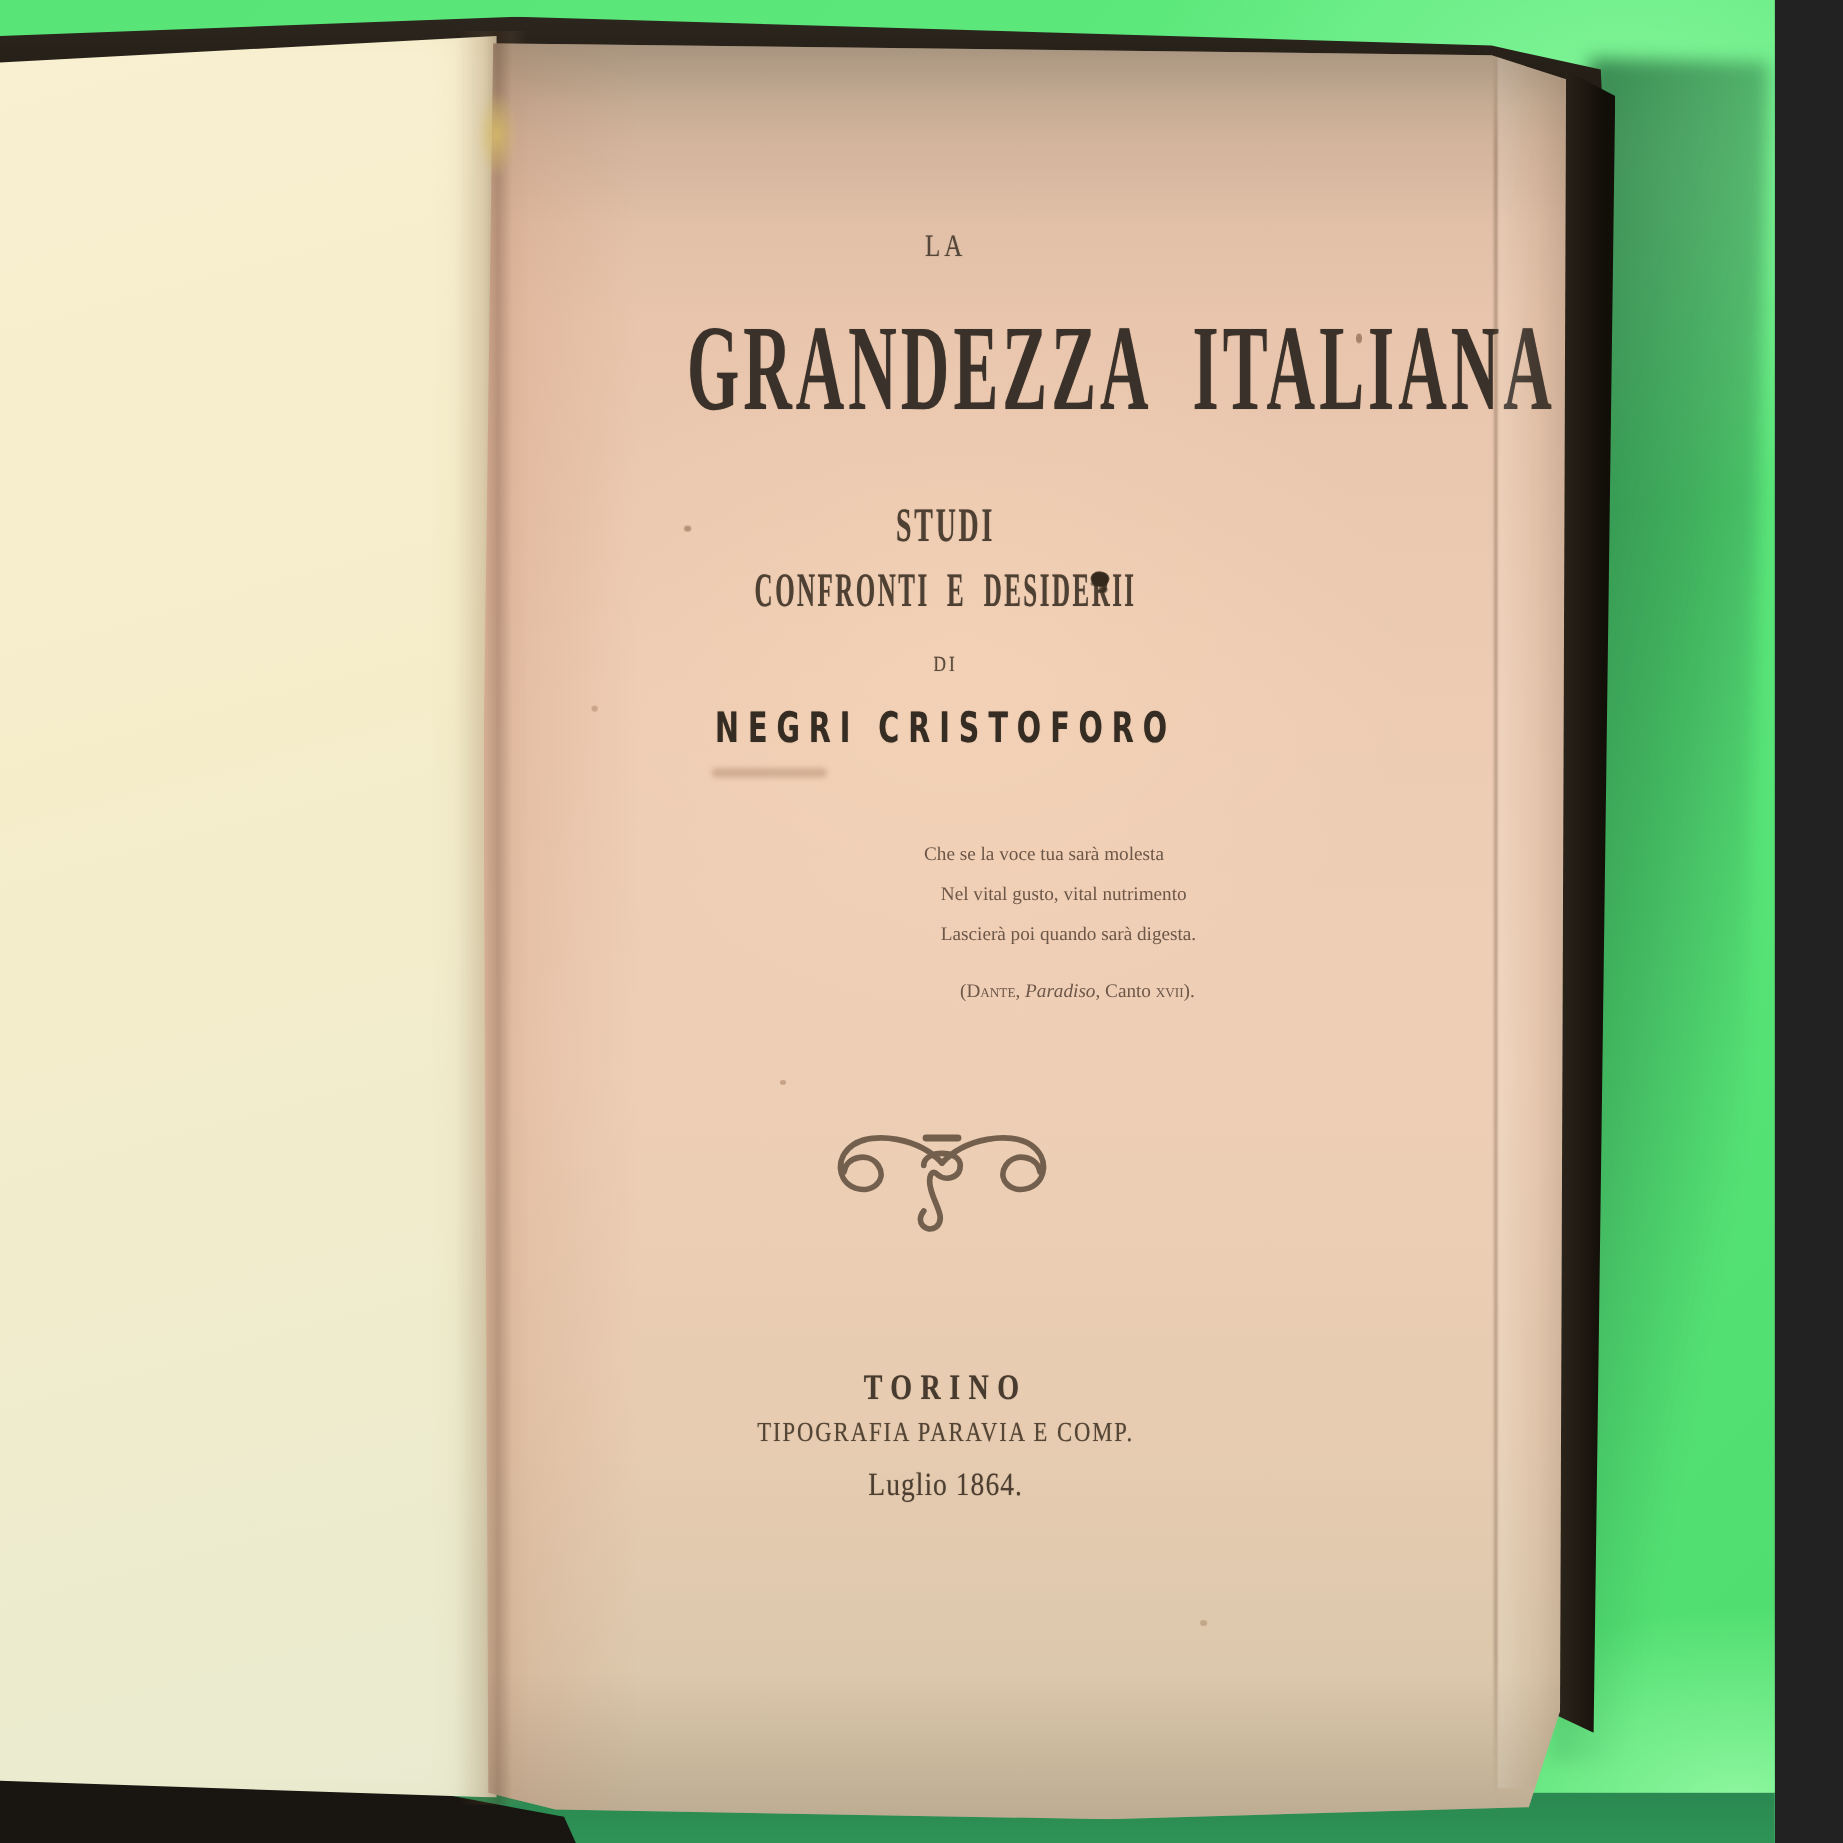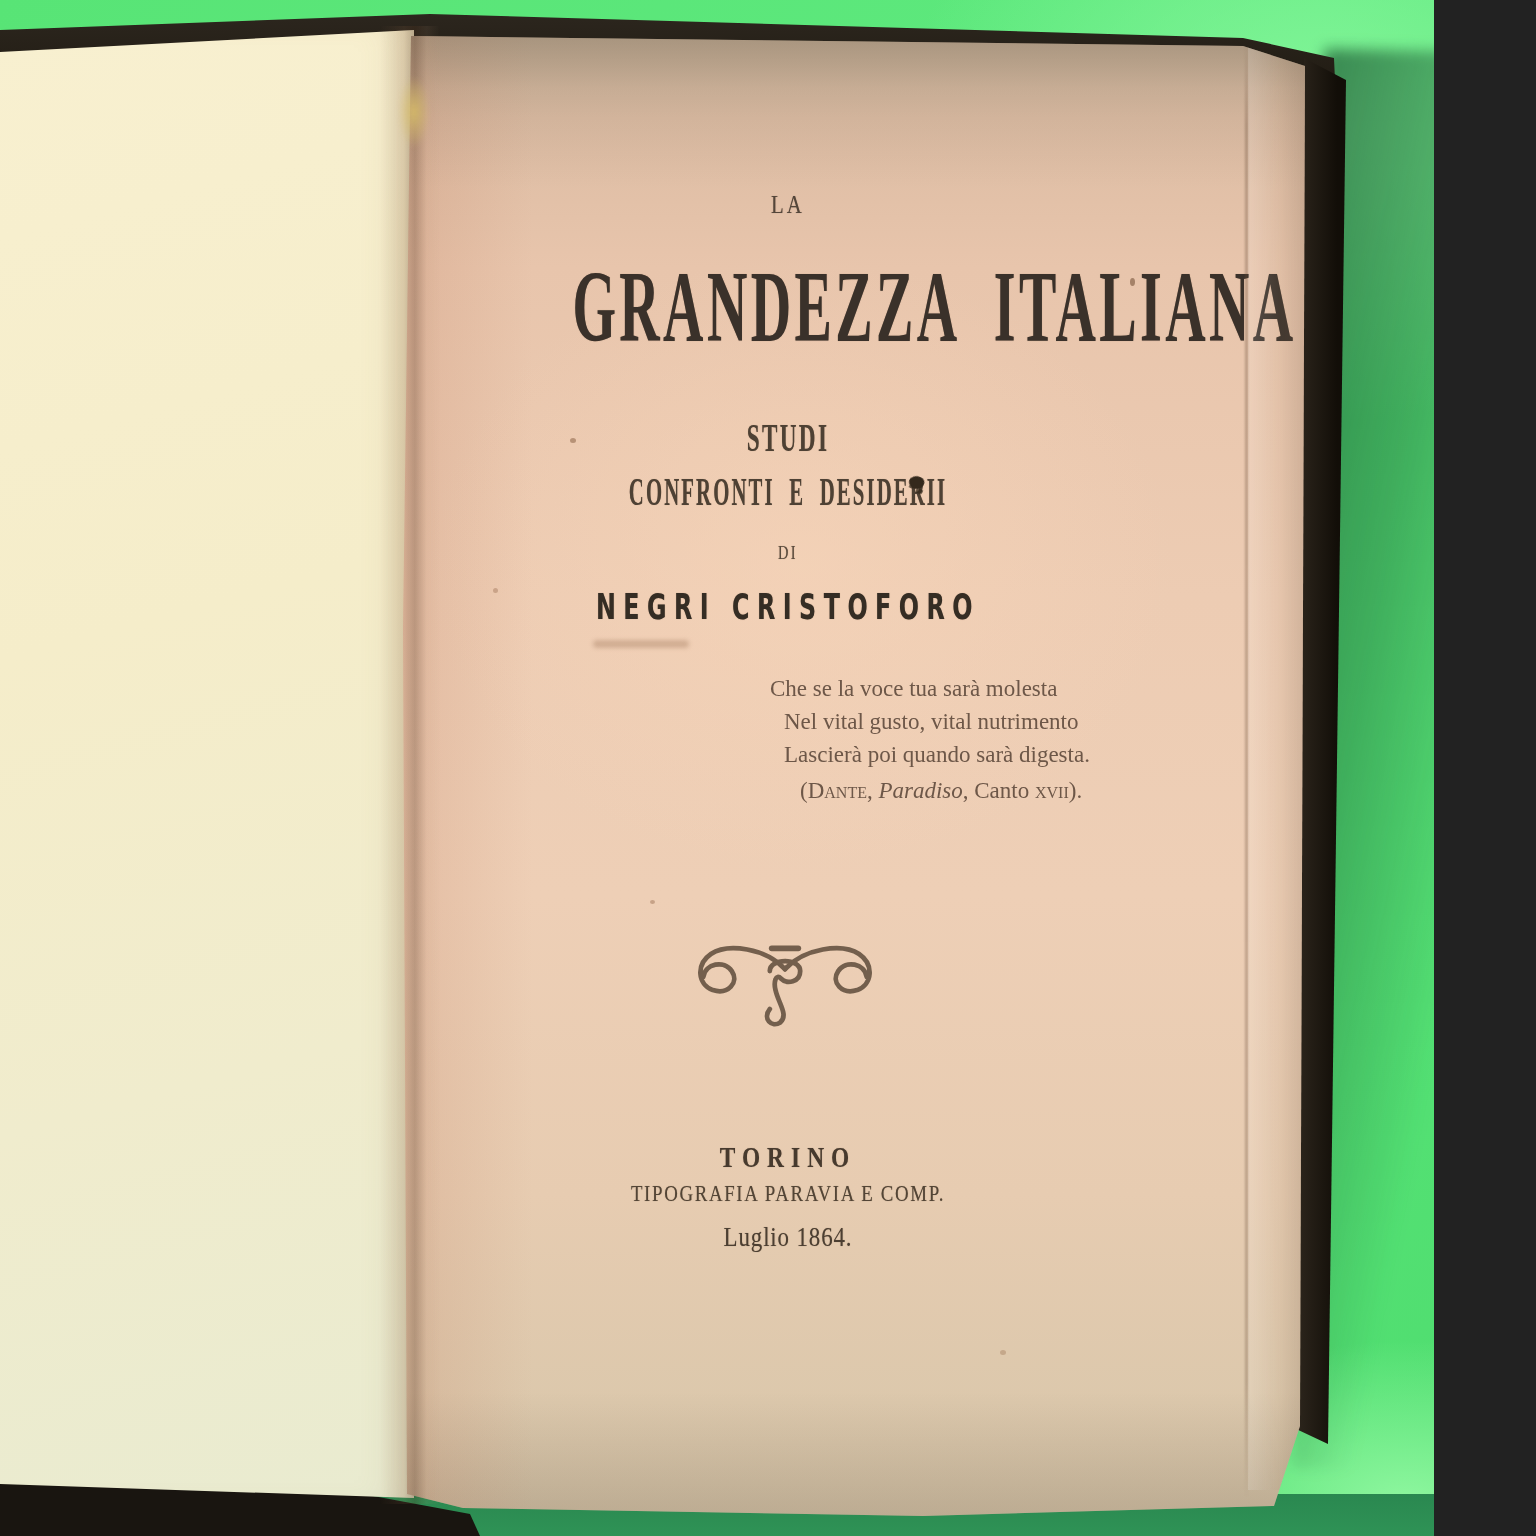--- a/index.html
+++ b/index.html
@@ -3,20 +3,21 @@
 <meta charset="utf-8">
 <style>
   html,body { margin:0; padding:0; background:#222; }
   .scene {
     position:relative; width:1434px; height:1536px; overflow:hidden;
     font-family:"Liberation Serif", serif;
     background:
       radial-gradient(ellipse 700px 500px at 92% 8%, rgba(140,248,160,.85), rgba(140,248,160,0) 60%),
       radial-gradient(ellipse 500px 300px at 98% 98%, rgba(150,250,165,.9), rgba(150,250,165,0) 55%),
       linear-gradient(135deg, #58e476 0%, #5ee97e 45%, #4fdd6f 100%);
+    padding-left: 45px;
   }
   .abs { position:absolute; }
 
   
   .table-shadow {
     left:0; top:1494px; width:1536px; height:42px;
     background:linear-gradient(to bottom, #2a8850, #2f9356);
   }
   .book-shadow-right {
     left:1308px; top:50px; width:150px; height:1420px;
@@ -91,24 +92,24 @@
     text-shadow:0 0 1px rgba(70,52,34,.45);
   }
   .half-title { top:164px; font-size:26px; letter-spacing:4px; color:#54463a; transform:scaleX(.8); }
   .main-title { top:228px; font-size:100px; font-weight:bold; letter-spacing:6px; word-spacing:34px;
                 color:#3a312a; transform:scale(.56,1.02); }
   .sub1 { top:390px; font-size:40px; font-weight:bold; letter-spacing:4px; color:#4e4134; transform:scaleX(.58); }
   .sub2 { top:444px; font-size:40px; font-weight:bold; letter-spacing:4px; word-spacing:14px; color:#4e4134; transform:scaleX(.52); }
   .byline { top:516px; font-size:18px; letter-spacing:3px; color:#5a4b3d; transform:scaleX(.8); }
   .author { top:562px; font-family:"DejaVu Sans", sans-serif; font-weight:bold; font-size:35px;
             letter-spacing:11px; color:#352d24; transform:scaleX(.68); }
-  .epigraph { position:absolute; left:367px; top:644px; width:360px; text-align:left;
-              font-size:23px; line-height:33px; color:#6d5748; text-shadow:none; white-space:nowrap; }
+  .epigraph { position:absolute; left:367px; top:668px; width:360px; text-align:left;
+              font-size:16px; line-height:33px; color:#6d5748; text-shadow:none; white-space:nowrap; }
   .ep2, .ep3 { padding-left:14px; }
-  .ep-attr { padding-left:30px; margin-top:3px; }
+  .ep-attr { padding-left:30px; margin-top:15px; }
   .sc { font-variant:small-caps; }
   .it { font-style:italic; }
   .ornament { position:absolute; left:267px; top:907px; width:230px; height:95px; opacity:.85; }
   .city { top:1114px; font-size:30px; font-weight:bold; letter-spacing:9px; color:#473a2e; transform:scaleX(.78); }
   .publisher { top:1154px; font-size:23px; letter-spacing:2px; color:#534536; transform:scaleX(.82); }
   .date { top:1196px; font-size:27px; letter-spacing:1px; color:#4c3f32; transform:scaleX(.85); }
 
   
   .ink-blot { left:506px; top:448px; width:15px; height:13px; background:#34291c;
               border-radius:62% 40% 55% 48%; transform:rotate(24deg);

